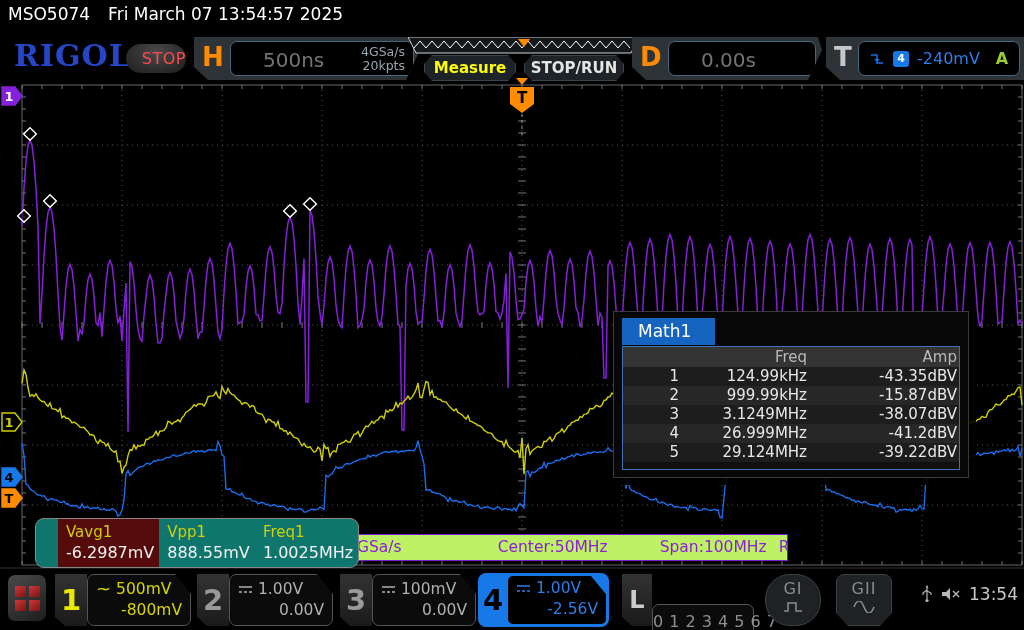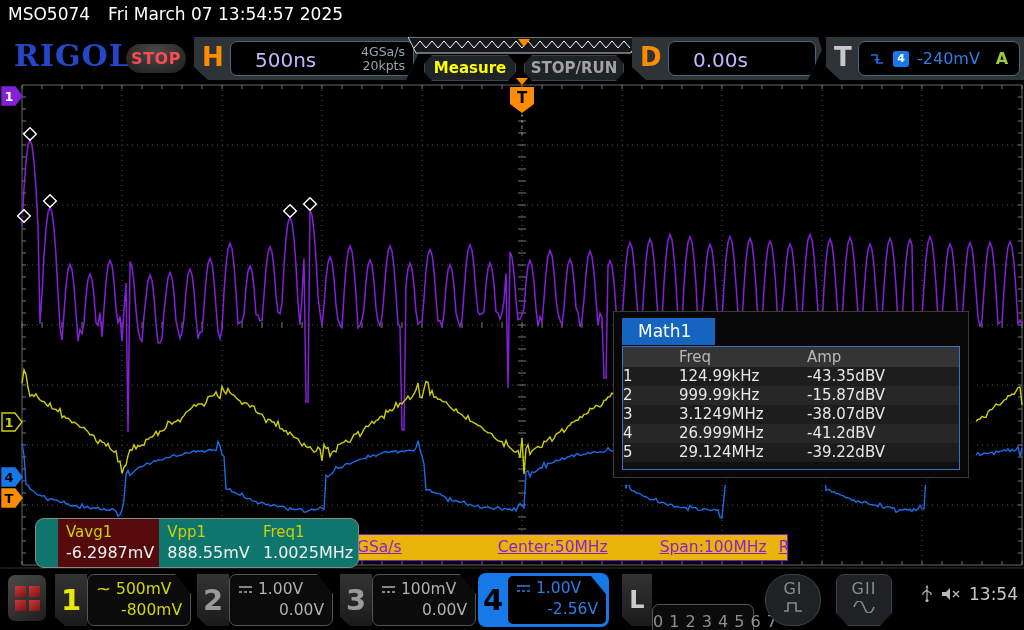--- a/index.html
+++ b/index.html
@@ -11,45 +11,45 @@
   #statusbar { position:absolute; left:0; top:0; width:1024px; height:30px; color:#fff;
     font-size:17px; line-height:28px; padding-left:8px; z-index:4; }
   #statusbar .model { margin-right:18px; }
 
   
   #toolbar { position:absolute; left:0; top:30px; width:1024px; height:55px; z-index:4; }
   .logo { position:absolute; left:14px; top:8px; font-family:"DejaVu Serif", serif;
     font-weight:bold; font-size:30px; color:#2646C8; letter-spacing:1px; }
   .runstate { position:absolute; left:126px; top:14px; width:60px; height:29px;
     background:radial-gradient(ellipse at 50% 30%, #4a4a4a, #222 85%);
-    border-radius:15px; color:#FF4A52; font-weight:bold; font-size:16px;
-    text-align:center; line-height:29px; letter-spacing:0.5px; }
+    border-radius:15px; color:#FF4A52; font-weight:normal; font-size:16px;
+    text-align:right; line-height:29px; letter-spacing:0.5px; }
   .hpanel { position:absolute; top:7px; height:43px; background:#2d3337;
     clip-path:polygon(0 0, calc(100% - 4px) 0, 100% 30%, calc(100% - 14px) 100%, 14px 100%, 0 70%); }
   #hblock { left:194px; width:226px; }
   #dblock { left:632px; width:190px; }
   #tblock { left:826px; width:198px; clip-path:polygon(0 0, 100% 0, 100% 100%, 14px 100%, 0 70%); }
   .panel-letter { position:absolute; left:8px; top:5px; font-size:26px; font-weight:bold; color:#FF8C00; }
   .panel-letter.gray { color:#c8c8c8; }
   .panel-inner { position:absolute; top:4px; bottom:4px; background:#000;
     border:1px solid #44697e; border-radius:7px; }
   #hblock .panel-inner { left:36px; right:6px; }
   #dblock .panel-inner { left:36px; right:6px; }
   #tblock .panel-inner { left:32px; right:4px; }
-  .tb-main { position:absolute; left:24px; top:6px; font-size:20px; color:#c4b5fd; }
+  .tb-main { position:absolute; left:32px; top:6px; font-size:20px; color:#737373; }
   .tb-right { position:absolute; right:8px; top:3px; text-align:right; font-size:12.5px;
     color:#98a6ad; line-height:14px; }
   
   #preview { position:absolute; left:408px; top:7px; width:232px; height:17px; }
   
   .toolbtn { position:absolute; top:25px; height:26px; background:#1d2327;
     border:1px solid #39454c; clip-path:polygon(8px 0, calc(100% - 8px) 0, 100% 35%, 100% 65%, calc(100% - 8px) 100%, 8px 100%, 0 65%, 0 35%);
     font-weight:bold; font-size:15px; text-align:center; line-height:25px; }
   #btn-measure { left:424px; width:92px; color:#FFFF00; }
-  #btn-stoprun { left:524px; width:100px; color:#a3a3a3; }
+  #btn-stoprun { left:524px; width:100px; color:#e5e5e5; }
   
   #tinner { display:flex; align-items:center; gap:8px; padding-left:10px; height:100%; }
   .trig-badge { width:16px; height:16px; background:#1778E8; border-radius:3px; color:#fff;
     font-size:11px; font-weight:bold; text-align:center; line-height:16px; }
   .trig-level { color:#2E7DE8; font-size:16px; }
   .trig-mode { color:#9ACD32; font-size:16px; font-weight:bold; margin-left:8px; }
 
   
   #scope { position:absolute; left:0; top:0; width:1024px; height:630px; z-index:1; }
 
@@ -58,35 +58,35 @@
     background:#070707; border:1px solid #3a3a3a; box-shadow:7px 7px 0 rgba(0,0,0,0.9);
     z-index:6; }
   #mathtab { position:absolute; left:8px; top:6px; padding:3px 24px 4px 16px;
     background:#1464C0; color:#fff; font-size:17px; }
   #mathtable { position:absolute; left:8px; top:34px; right:8px; bottom:7px;
     border:1px solid #3E6FB8; background:#101010; font-size:15px; color:#e8e8e8; }
   .mrow { display:grid; grid-template-columns:56px 128px 150px; height:19px; line-height:19px; }
   .mrow.header { background:#343434; color:#b8b8b8; height:20px; line-height:20px; }
   .mrow:nth-child(odd):not(.header) { background:#272727; }
   .mrow:nth-child(even):not(.header) { background:#1d1d1d; }
-  .mcell { text-align:left; overflow:hidden; }
+  .mcell { text-align:right; overflow:hidden; }
 
   
   #measbox { position:absolute; left:35px; top:518px; width:324px; height:50px;
     background:#0f766e; border:1px solid #888; border-radius:9px; z-index:6;
     display:flex; padding-left:22px; overflow:hidden; }
   .measitem { padding:4px 8px 0 8px; min-width:92px; }
   .measitem.selected { background:#550B0B; }
   .measlabel { color:#CFCF04; font-size:15px; }
   .measvalue { color:#f2f2f2; font-size:16px; margin-top:2px; }
 
   
   #fftbar { position:absolute; left:332px; top:534px; width:456px; height:27px;
     border:1px solid #7A1FD0; color:#8B1FD8; font-size:15.5px; line-height:25px;
-    display:flex; white-space:nowrap; overflow:hidden; z-index:5; background:#eab308;text-decoration:underline; }
+    display:flex; white-space:nowrap; overflow:hidden; z-index:5; background:#bef264; }
   #fftbar .p1 { margin-left:24px; } #fftbar .p2 { margin-left:96px; }
   #fftbar .p3 { margin-left:52px; } #fftbar .p4 { margin-left:12px; }
 
   
   #chbar { position:absolute; left:0; top:570px; width:1024px; height:60px; z-index:4; background:#000; }
   #menu-btn { position:absolute; left:8px; top:5px; width:38px; height:46px;
     background:linear-gradient(145deg,#4a4a4a,#1d1d1d); border-radius:7px;
     display:flex; align-items:center; justify-content:center; }
   .menugrid { display:grid; grid-template-columns:11px 11px; grid-template-rows:11px 11px; gap:3px; }
   .menugrid div { background:linear-gradient(145deg,#d03636,#7a1515); }

